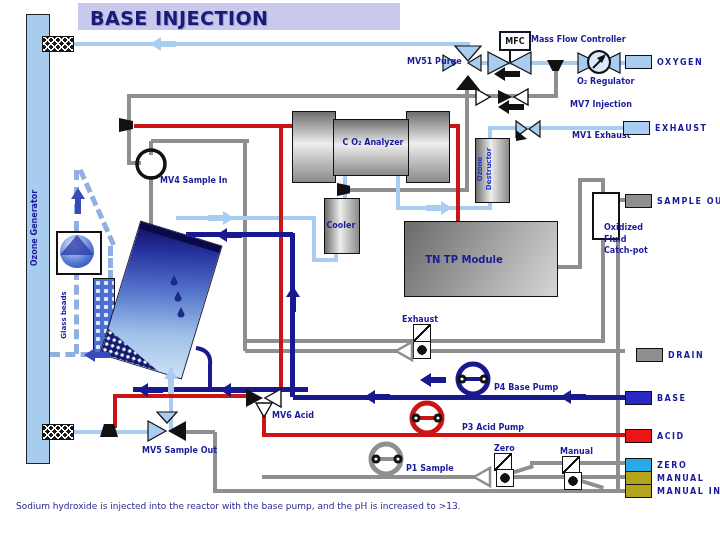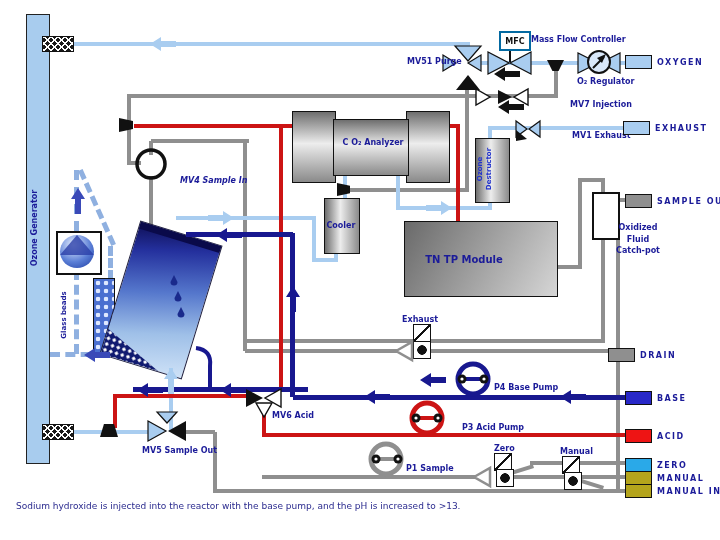--- a/index.html
+++ b/index.html
@@ -28,21 +28,21 @@
                      repeating-linear-gradient(-45deg,#fff 0 1.5px,transparent 1.5px 5px);}
   .dash{position:absolute;}
   .dash.v{border-left:5px dashed #8fb0e0;}
   .dash.h{border-top:5px dashed #8fb0e0;}
   .vtext{position:absolute;text-align:center;transform:rotate(-90deg);}
   #banner{position:absolute;left:78px;top:3px;width:322px;height:27px;background:#c9c9ee;}
   #banner span{display:block;padding:4px 0 0 12px;font:700 19px "DejaVu Sans",sans-serif;
     color:#1a1a78;letter-spacing:.5px;text-shadow:1px 1px 0 #9a9ac8;}
   #footer{position:absolute;left:16px;top:501px;font:400 9px "DejaVu Sans",sans-serif;color:#2a2a8e;}
   svg{position:absolute;left:0;top:0;}
-  .catchpot-lbl{white-space:pre-line;text-align:center;}
+  .catchpot-lbl{white-space:pre-line;}
 </style>
 </head>
 <body>
 
 <div id="stage">
 
   <div class="ln gr" style="left:127px;top:94px;width:431px;height:4px"></div>
   <div class="ln gr" style="left:127px;top:96px;width:4px;height:69px"></div>
   <div class="ln gr" style="left:554px;top:64px;width:4px;height:33px"></div>
   <div class="ln gr" style="left:465px;top:86px;width:4px;height:106px"></div>
@@ -136,21 +136,21 @@
   <div class="vtext" style="left:462px;top:154px;width:58px;height:30px;font:700 7px 'DejaVu Sans',sans-serif;color:#2233cc;line-height:1.3;">Ozone Destructor</div>
 
   <div class="box grad-d" style="left:404px;top:221px;width:152px;height:74px;"></div>
   <div class="lbl" style="left:404px;top:254px;width:120px;text-align:center;font-size:10px;">TN TP Module</div>
 
   <div class="box" style="left:592px;top:192px;width:24px;height:44px;background:#fff;border-width:2px;"></div>
   <div class="lbl catchpot-lbl" style="left:604px;top:222px;width:68px;line-height:1.45;">Oxidized
 Fluid
 Catch-pot</div>
 
-  <div style="position:absolute;left:499px;top:31px;width:28px;height:16px;border:2px solid #0369a1;background:#fff;display:flex;align-items:center;justify-content:center;">
+  <div style="position:absolute;left:499px;top:31px;width:28px;height:16px;border:2px solid #0f172a;background:#fff;display:flex;align-items:center;justify-content:center;">
     <span class="lbl" style="position:static;color:#111;">MFC</span>
   </div>
 
   <div class="vdiag" style="left:413px;top:324px;"></div>
   <div class="vdot" style="left:413px;top:341px;"></div>
   <div class="vdiag" style="left:494px;top:453px;"></div>
   <div class="vdot" style="left:496px;top:469px;"></div>
   <div class="vdiag" style="left:562px;top:456px;"></div>
   <div class="vdot" style="left:564px;top:472px;"></div>
 
@@ -257,21 +257,21 @@
     <polygon fill="#3a4ab8" points="78,188 71,199 75,199 75,214 81,214 81,199 85,199"></polygon>
     <polygon fill="#fff" stroke="#8f8f8f" stroke-width="2.5" points="396,351 412,342 412,360"></polygon>
     <polygon fill="#fff" stroke="#8f8f8f" stroke-width="2.5" points="474,477 490,468 490,486"></polygon>
   </svg>
 
   <div class="lbl" style="left:531px;top:35px;">Mass Flow Controller</div>
   <div class="lbl" style="left:407px;top:57px;">MV51 Purge</div>
   <div class="lbl" style="left:577px;top:77px;">O₂ Regulator</div>
   <div class="lbl" style="left:530px;top:100px;margin-left:40px;">MV7 Injection</div>
   <div class="lbl" style="left:548px;top:131px;margin-left:24px;">MV1 Exhaust</div>
-  <div class="lbl" style="left:180px;top:176px;font-style:italic;">MV4 Sample In</div>
+  <div class="lbl" style="left:160px;top:176px;">MV4 Sample In</div>
   <div class="lbl" style="left:402px;top:315px;">Exhaust</div>
   <div class="lbl" style="left:494px;top:383px;">P4 Base Pump</div>
   <div class="lbl" style="left:272px;top:411px;">MV6 Acid</div>
   <div class="lbl" style="left:450px;top:423px;margin-left:12px;">P3 Acid Pump</div>
   <div class="lbl" style="left:142px;top:446px;">MV5 Sample Out</div>
   <div class="lbl" style="left:406px;top:464px;">P1 Sample</div>
   <div class="lbl" style="left:494px;top:444px;">Zero</div>
   <div class="lbl" style="left:560px;top:447px;">Manual</div>
 
   <div class="port" style="left:625px;top:55px;">
@@ -279,21 +279,21 @@
     <span class="plabel">OXYGEN</span>
   </div>
   <div class="port" style="left:623px;top:121px;">
     <div class="pbox" style="background:#a9cdf0"></div>
     <span class="plabel">EXHAUST</span>
   </div>
   <div class="port" style="left:625px;top:194px;">
     <div class="pbox" style="background:#8f8f8f"></div>
     <span class="plabel">SAMPLE OUT</span>
   </div>
-  <div class="port" style="left:608px;top:348px;">
+  <div class="port" style="left:636px;top:348px;">
     <div class="pbox" style="background:#8f8f8f"></div>
     <span class="plabel">DRAIN</span>
   </div>
   <div class="port" style="left:625px;top:391px;">
     <div class="pbox" style="background:#2828c8"></div>
     <span class="plabel">BASE</span>
   </div>
   <div class="port" style="left:625px;top:429px;">
     <div class="pbox" style="background:#ee1414"></div>
     <span class="plabel">ACID</span>
@@ -304,15 +304,18 @@
   </div>
   <div class="port" style="left:625px;top:471px;">
     <div class="pbox" style="background:#b4a41c"></div>
     <span class="plabel">MANUAL</span>
   </div>
   <div class="port" style="left:625px;top:484px;">
     <div class="pbox" style="background:#b4a41c"></div>
     <span class="plabel">MANUAL IN</span>
   </div>
 
+  <div id="banner">
+    <span>BASE INJECTION</span>
+  </div>
   <div id="footer">Sodium hydroxide is injected into the reactor with the base pump, and the pH is increased to &gt;13.</div>
 
 </div>
 
 </body></html>

